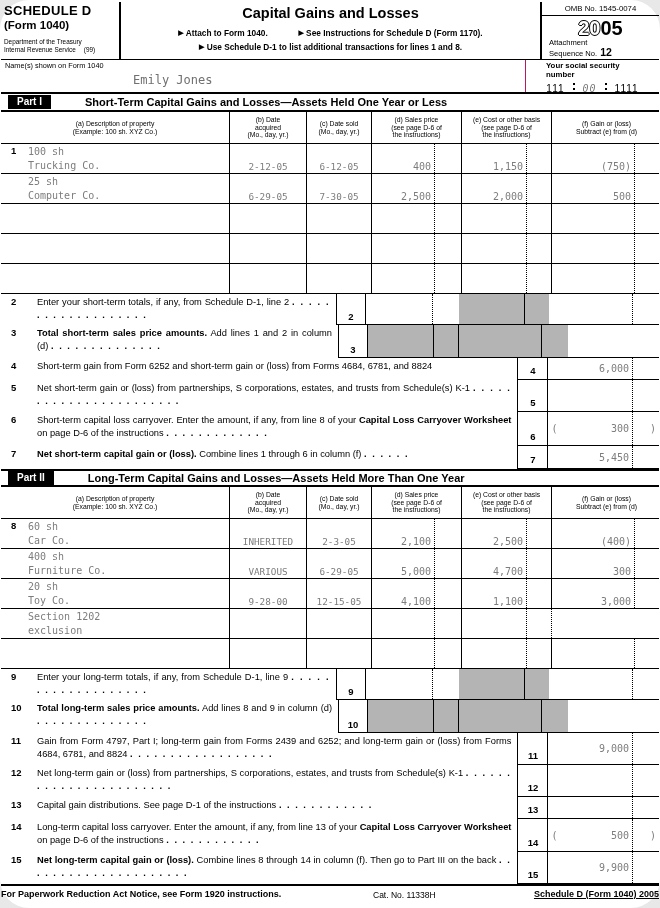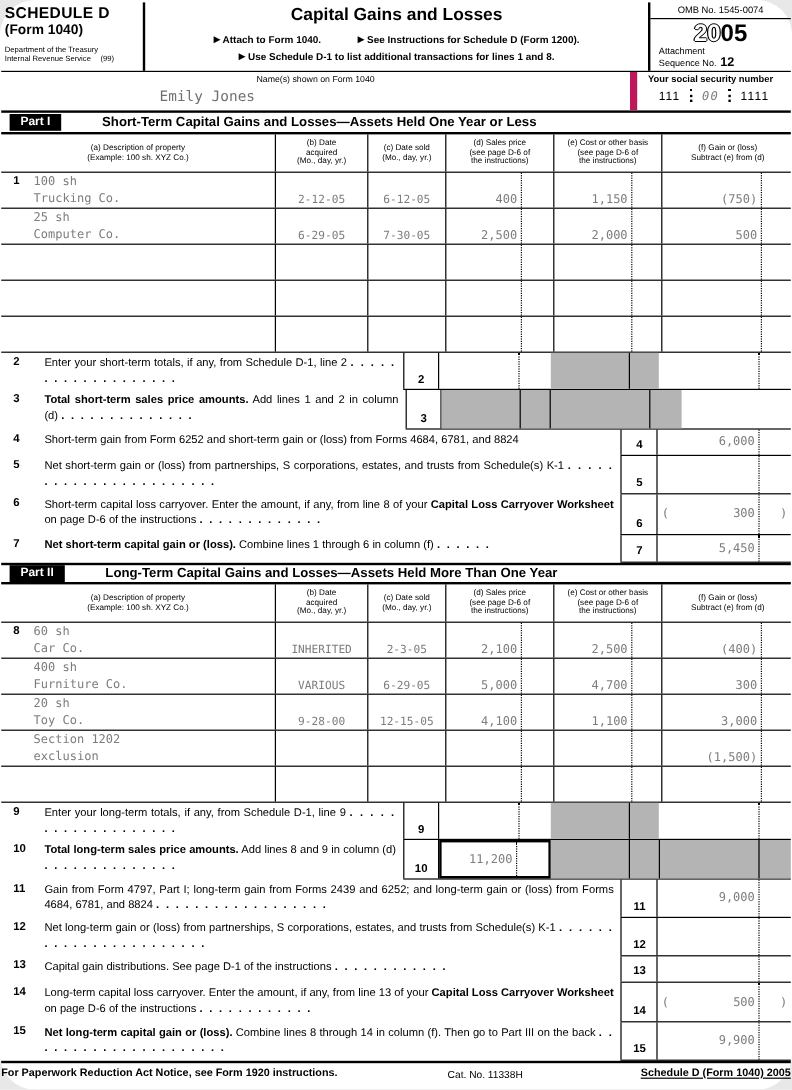--- a/index.html
+++ b/index.html
@@ -29,23 +29,23 @@
   .h-right { width:119px; border-left:2px solid #000; display:flex; flex-direction:column; }
   .omb { font-size:7.8px; text-align:center; padding:2px 0 2px; border-bottom:1px solid #000; }
   .year { text-align:center; font-size:20px; font-weight:bold; line-height:22px; margin-top:1px;}
   .yr-outline { color:#fff; text-shadow:-1px 0 #000,1px 0 #000,0 -1px #000,0 1px #000; }
   .attach { font-size:7.6px; padding-left:7px; line-height:8.5px; }
   .attach .seqno { font-size:10.5px; font-weight:bold; margin-left:3px; }
 
   
   .namerow { display:flex; height:34px; border-bottom:2.5px solid #000; }
   .n-left { flex:1; padding:1px 4px; }
-  .n-label { font-size:7.3px;text-align:center; }
+  .n-label { font-size:7.3px; }
   .n-value { font-size:12px; margin:3px 0 0 128px; color:#707070; }
-  .n-right { width:134px; border-left:6px solid #be185d; padding:1px 9px; }
+  .n-right { width:134px; border-left:1px solid #be185d; padding:1px 20px; }
   .ssn-label { font-size:7.8px; font-weight:bold; }
   .ssn-value { font-size:10px; text-align:center; margin-top:4px; letter-spacing:1px; }
   .ssn-sep { display:inline-block; width:0; height:11px; border-left:2.5px dotted #000; margin:0 8px; vertical-align:-2px; }
   .ssn-mid { font-style:italic; }
 
   
   .partbar { display:flex; align-items:center; height:16px; padding-left:7px; }
   .badge { background:#000; color:#fff; font-weight:bold; font-size:10px; padding:1px 9px 2px; }
   .bar-title { font-weight:bold; font-size:11px; margin-left:34px; }
   .bar-top { border-top:2px solid #000; }
@@ -114,21 +114,21 @@
         <span>Internal Revenue Service</span><span class="d99">(99)</span>
       </div>
     </div>
     <div class="h-center">
       <div class="h-title">Capital Gains and Losses</div>
       <div class="h-bullets1">
         <span class="arrow">▶</span>
         <span>Attach to Form 1040.</span>
         <span class="gap"></span>
         <span class="arrow">▶</span>
-        <span>See Instructions for Schedule D (Form 1200).</span>
+        <span>See Instructions for Schedule D (Form 1170).</span>
       </div>
       <div class="h-bullets2">
         <span class="arrow">▶</span>
         <span>Use Schedule D-1 to list additional transactions for lines 1 and 8.</span>
       </div>
     </div>
     <div class="h-right">
       <div class="omb">OMB No. 1545-0074</div>
       <div class="year"><span class="yr-outline">20</span><span>05</span></div>
       <div class="attach">
@@ -420,21 +420,20 @@
     <div class="td-desc">
         <span class="rownum"></span>
         <span class="desc2l hw"><span>Section 1202</span><br><span>exclusion</span></span>
       </div>
     <div class="tdb hw"></div>
     <div class="tdc hw"></div>
     <div class="tdm hw"></div>
       <div class="tdcents"></div>
     <div class="tdm hw"></div>
       <div class="tdcents"></div>
-    <div class="tdm hw">(1,500)</div>
       <div class="tdcents"></div>
   </div>
   <div class="trow">
     <div class="td-desc">
         <span class="rownum"></span>
         <span class="desc2l hw"><span></span><br><span></span></span>
       </div>
     <div class="tdb hw"></div>
     <div class="tdc hw"></div>
     <div class="tdm hw"></div>
@@ -467,24 +466,20 @@
     </div>
   </div>
 
   <div class="lrow23 h33">
     <div class="ltext">
       <span class="lnum">10</span>
       <span class="ltxt"><span></span><span class="bld">Total long-term sales price amounts.</span><span> Add lines 8 and 9 in column (d)</span> <span class="dots">. . . . . . . . . . . . . .</span></span>
     </div>
     <div class="rseg">
       <div class="numbox">10</div>
-      <div class="dbox3">
-          <div class="dmain hw">11,200</div>
-          <div class="dcents"></div>
-        </div>
       <div class="gray200 gray">
           <div class="g1"></div>
           <div class="g2"></div>
           <div class="g3"></div>
           <div class="g4"></div>
         </div>
     </div>
   </div>
 
   <div class="lrow47 h32">

